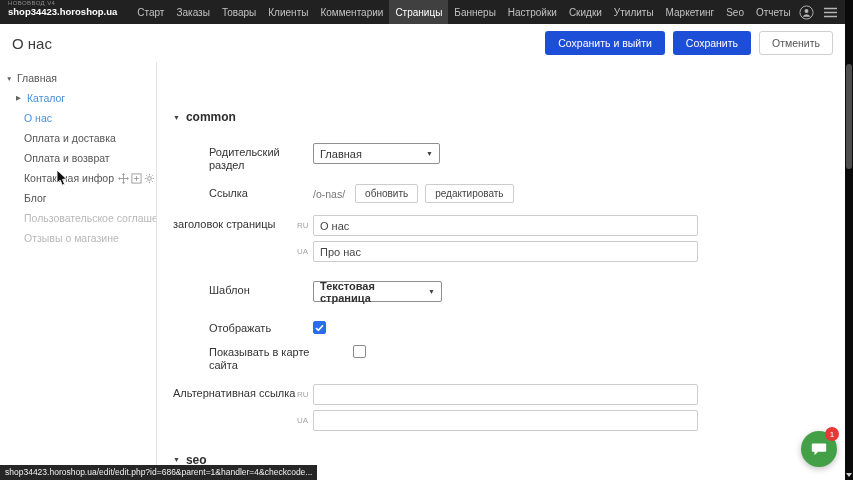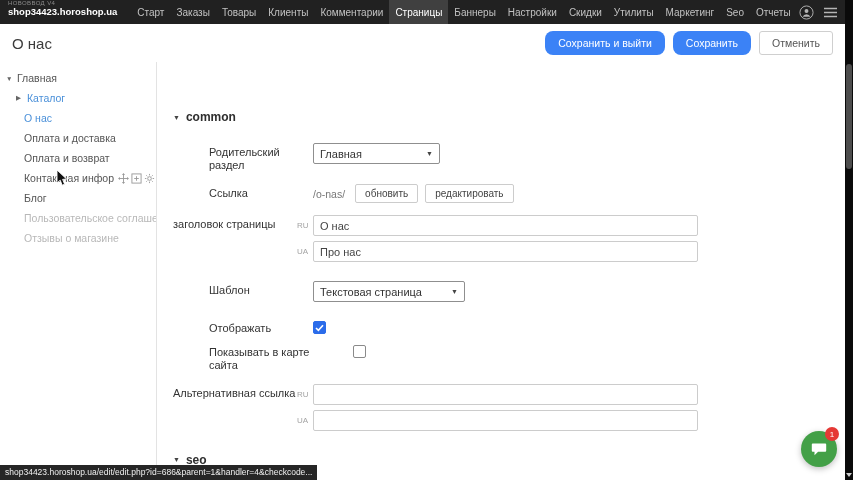--- a/index.html
+++ b/index.html
@@ -15,21 +15,21 @@
   .topnav { display:flex; align-items:stretch; }
   .topnav .item { display:flex; align-items:center; padding:0 6px; font-size:10px; color:#c2c2c2; cursor:pointer; white-space:nowrap; }
   .topnav .item.active { background:#404040; color:#fff; }
   .topbar-right { margin-left:auto; display:flex; align-items:center; gap:10px; padding-right:16px; }
 
   
   .page-header { position:absolute; top:24px; left:0; right:8px; height:38px; background:#fff; display:flex; align-items:center; padding:0 12px; z-index:2; }
   .page-title { font-size:15px; color:#3c3c3c; font-weight:400; }
   .actions { margin-left:auto; display:flex; gap:8px; }
   .btn { font-size:10.5px; border-radius:3px; padding:5px 12px; border:1px solid transparent; cursor:pointer; font-family:"Liberation Sans", sans-serif; }
-  .btn-primary { background:#3b82f6; color:#fff;border-radius:8px; }
+  .btn-primary { background:#1d4ed8; color:#fff; }
   .btn-outline { background:#fff; color:#555; border-color:#cfcfcf; }
 
   
   .content { position:absolute; top:62px; left:0; right:8px; bottom:0; display:flex; }
   .sidebar { width:157px; min-width:157px; border-right:1px solid #e3e3e3; padding-top:6px; font-size:10.5px; overflow:hidden; }
   .side-item { display:flex; align-items:center; height:20px; padding:0 4px 0 6px; color:#555; cursor:pointer; white-space:nowrap; }
   .side-item .caret { width:11px; font-size:6.5px; color:#666; }
   .ind1 { padding-left:16px; }
   .ind2 { padding-left:24px; }
   .blue { color:#4a90d9; }
@@ -200,21 +200,21 @@
         <input class="text-input" value="О нас" style="">
       </div>
       <div class="form-row" style="margin-bottom:19px;">
         <div class="form-label"></div>
         <div class="lang">UA</div>
         <input class="text-input" value="Про нас" style="">
       </div>
 
       <div class="form-row" style="margin-bottom:17px;">
         <div class="form-label wide">Шаблон</div>
-        <div class="select" style="width:152px;">
+        <div class="select" style="width:129px;font-weight:bold;">
           <span>Текстовая страница</span>
           <span class="sel-caret">▼</span>
         </div>
       </div>
 
       <div class="form-row" style="margin-bottom:7px;">
         <div class="form-label wide">Отображать</div>
         <div class="checkbox checked">
           <svg width="9" height="8" viewBox="0 0 9 8">
               <polyline points="1,4 3.4,6.4 8,1.3" fill="none" stroke="#fff" stroke-width="1.6"></polyline>

